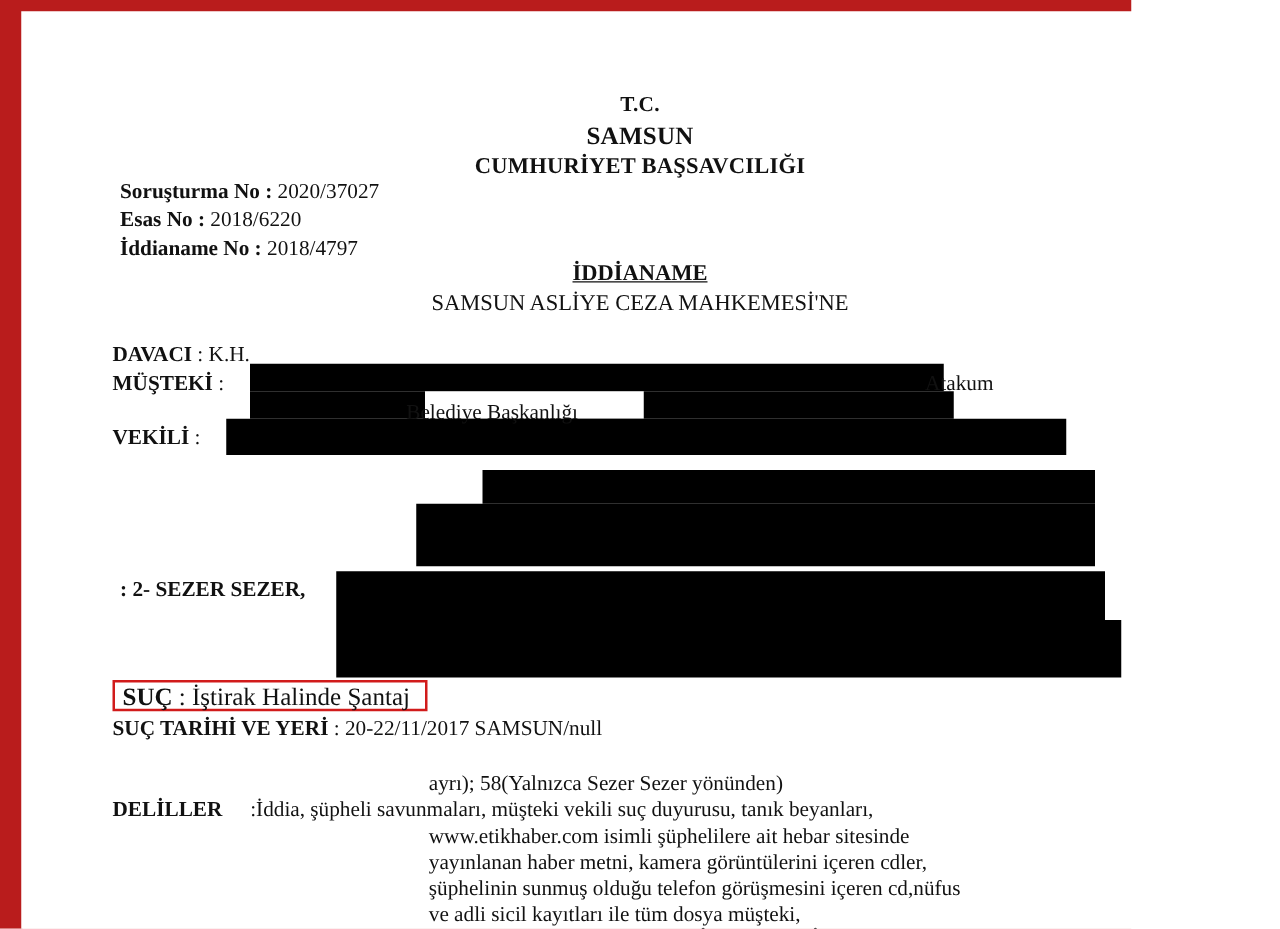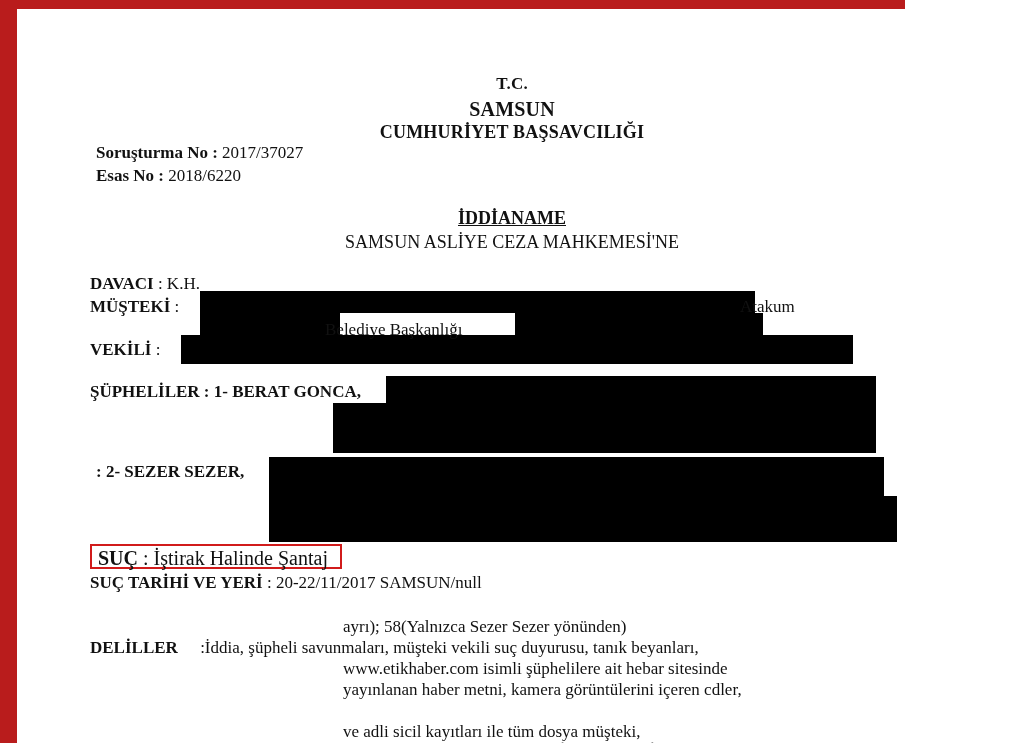--- a/index.html
+++ b/index.html
@@ -160,48 +160,47 @@
 <body>
 
 <div id="page">
   <div class="scan">
 
     <div class="hdr hdr-tc">T.C.</div>
     <div class="hdr hdr-city">SAMSUN</div>
     <div class="hdr hdr-office">CUMHURİYET BAŞSAVCILIĞI</div>
 
     <div class="caseline case-1">
-      <b>Soruşturma No</b><b> : </b><span class="val">2017/37027</span>
+      <b>Soruşturma No</b><b> : </b><span class="val">2020/37027</span>
     </div>
     <div class="caseline case-2">
       <b>Esas No</b><b> : </b><span class="val">2018/6220</span>
+    </div>
+    <div class="caseline case-3">
+      <b>İddianame No</b><b> : </b><span class="val">2018/4797</span>
     </div>
 
     <div class="title-1">İDDİANAME</div>
     <div class="title-2">SAMSUN ASLİYE CEZA MAHKEMESİ'NE</div>
 
     <div class="row r-davaci">
       <span class="lbl">DAVACI</span>
       <span class="val">: K.H.</span>
     </div>
 
     <div class="row r-musteki">
       <span class="lbl">MÜŞTEKİ</span>
       <span class="val">:</span>
     </div>
 
     <div class="row r-vekili">
       <span class="lbl">VEKİLİ</span>
       <span class="val">:</span>
     </div>
 
-    <div class="row r-supheli">
-      <span class="lbl">ŞÜPHELİLER</span>
-      <span class="lbl">: 1- BERAT GONCA,</span>
-    </div>
 
     <div class="redact rb1"></div>
     <div class="redact rb2"></div>
     <div class="rb-gap"></div>
     <div class="redact rb3"></div>
     <div class="redact rb4"></div>
     <div class="redact rb5"></div>
     <div class="redact rb6"></div>
     <div class="redact rb7"></div>
 
@@ -223,18 +222,19 @@
     </div>
 
     <div class="r-sevk2">ayrı); 58(Yalnızca Sezer Sezer yönünden)</div>
 
     <div class="row r-deliller">
       <span class="lbl">DELİLLER</span>
       <span class="val" style="margin-left:18px">:İddia, şüpheli savunmaları, müşteki vekili suç duyurusu, tanık beyanları,</span>
     </div>
     <div class="dl dl-2">www.etikhaber.com isimli şüphelilere ait hebar sitesinde</div>
     <div class="dl dl-3">yayınlanan haber metni, kamera görüntülerini içeren cdler,</div>
+    <div class="dl dl-4">şüphelinin sunmuş olduğu telefon görüşmesini içeren cd,nüfus</div>
     <div class="dl dl-5">ve adli sicil kayıtları ile tüm dosya müşteki,</div>
 
     <div class="r-footer">SORUŞTURMA EVRAKI İNCELENDİ:</div>
 
   </div>
 </div>
 
 </body></html>

